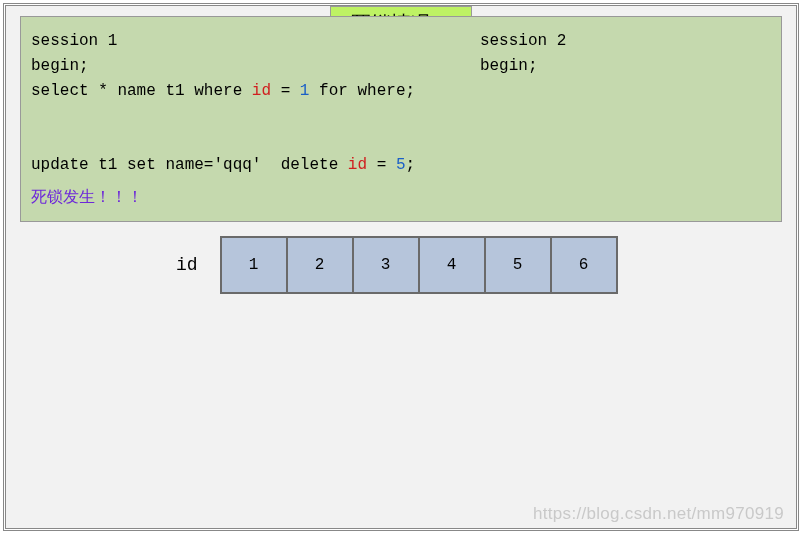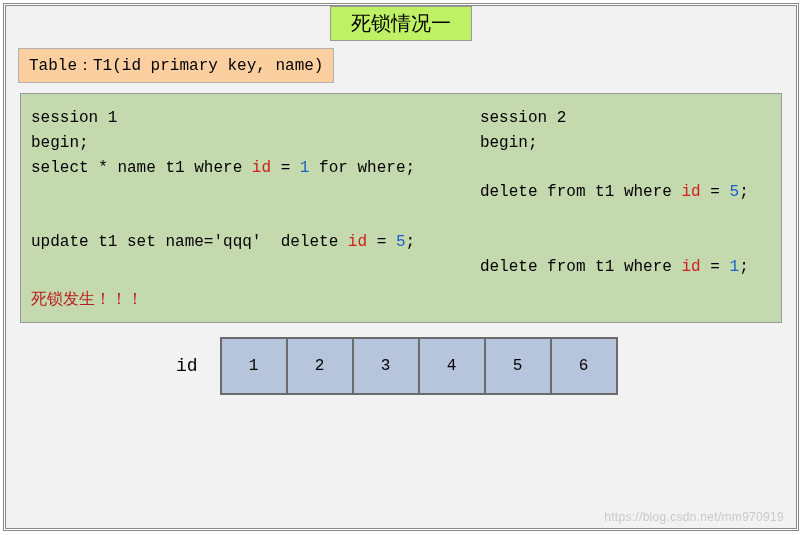--- a/index.html
+++ b/index.html
@@ -66,21 +66,21 @@
     }
     .col-right {
       flex: 1;
     }
     .code-line {
       white-space: pre;
     }
     .kw-id { color: #d02020; }
     .kw-num { color: #1a5fc7; }
     .deadlock-msg {
-      color: #b91c1c;
+      color: #6d28d9;
       margin-top: 8px;
     }
     .data-table-wrap {
       margin-top: 14px;
       padding-left: 170px;
     }
     .data-table {
       border-collapse: collapse;
     }
     .row-label {
@@ -97,54 +97,51 @@
       width: 66px;
       height: 56px;
       text-align: center;
       font-family: "Courier New", monospace;
       font-size: 16px;
     }
     .watermark {
       position: absolute;
       right: 12px;
       bottom: 4px;
-      font-size: 12px;
+      font-size: 17px;
       color: rgba(150,150,150,0.45);
       font-family: Arial, sans-serif;
       letter-spacing: 0.3px;
     }
   </style>
 </head>
 <body>
 
 <div class="outer-frame">
   <div class="inner-frame">
 
     <div class="title-banner">死锁情况一</div>
 
-    <div class="table-def">Table：T1(id primary key, name)</div>
 
     <div class="code-block">
       <div class="code-columns">
         <div class="col-left">
           <div class="code-line">session 1</div>
           <div class="code-line">begin;</div>
           <div class="code-line"><span>select * name t1 where </span><span class="kw-id">id</span><span> = </span><span class="kw-num">1</span><span> for where;</span></div>
           <div class="code-line">&nbsp;</div>
           <div class="code-line">&nbsp;</div>
           <div class="code-line"><span>update t1 set name='qqq'  delete </span><span class="kw-id">id</span><span> = </span><span class="kw-num">5</span><span>;</span></div>
         </div>
         <div class="col-right">
           <div class="code-line">session 2</div>
           <div class="code-line">begin;</div>
           <div class="code-line">&nbsp;</div>
-          <div class="code-line"><span>delete from t1 where </span><span class="kw-id">id</span><span> = </span><span class="kw-num">5</span><span>;</span></div>
           <div class="code-line">&nbsp;</div>
           <div class="code-line">&nbsp;</div>
-          <div class="code-line"><span>delete from t1 where </span><span class="kw-id">id</span><span> = </span><span class="kw-num">1</span><span>;</span></div>
         </div>
       </div>
       <div class="code-line deadlock-msg">死锁发生！！！</div>
     </div>
 
     <div class="data-table-wrap">
       <table class="data-table">
         <tbody>
             <tr>
           <td class="row-label">id</td>

